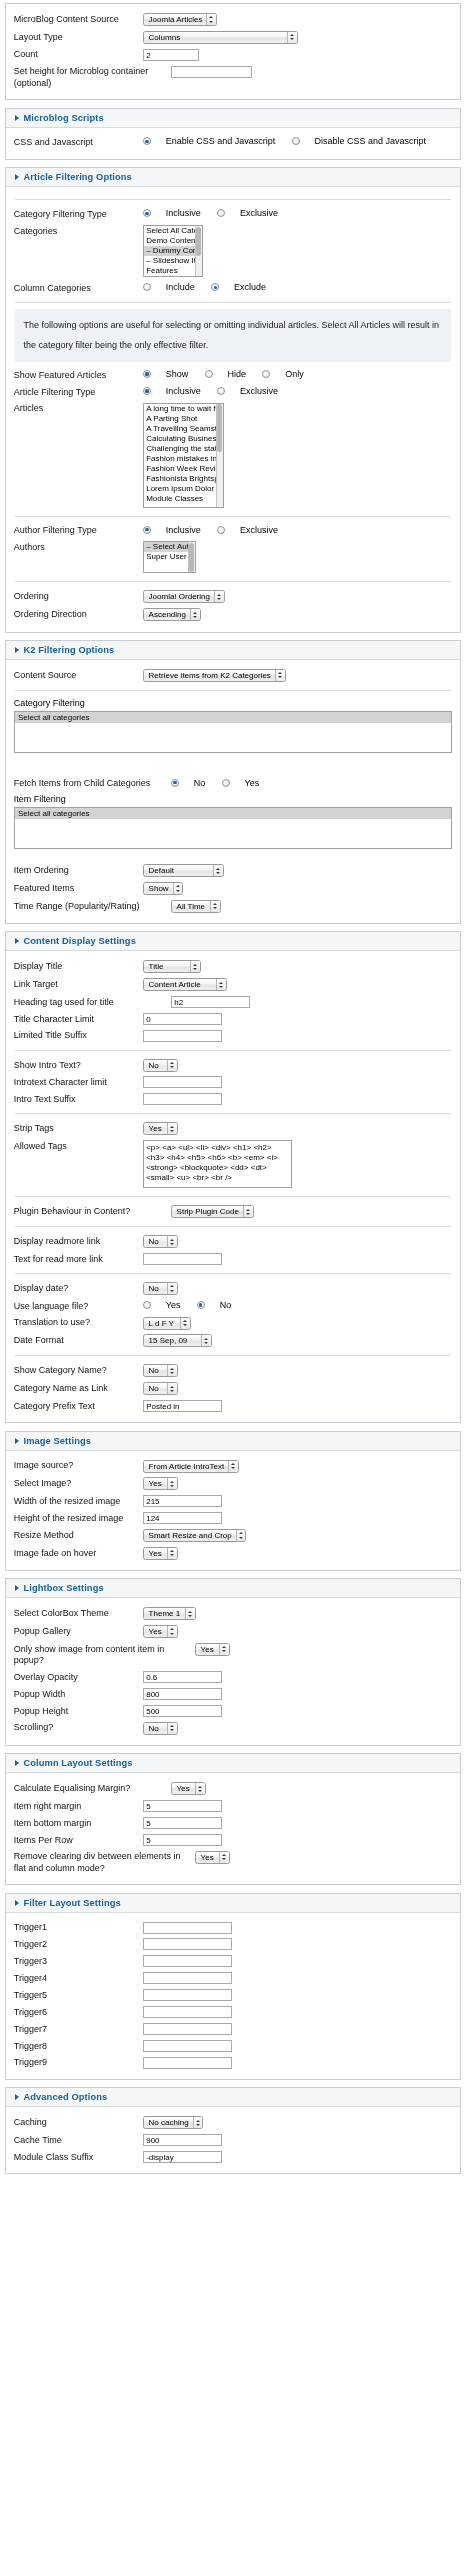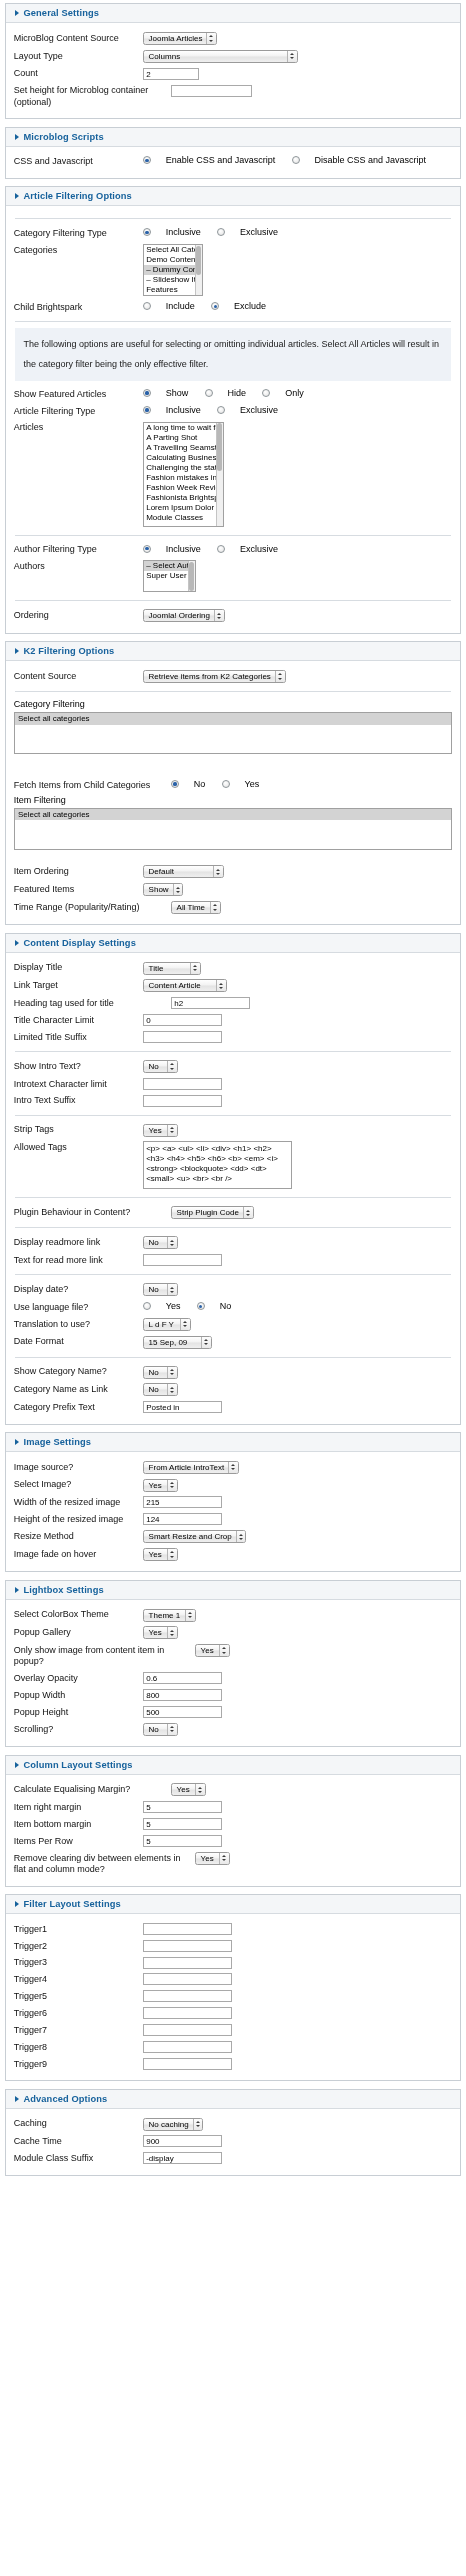--- a/index.html
+++ b/index.html
@@ -236,24 +236,20 @@
   }
 
   .stack-lbl { font-size: 9px; padding: 1.6px 0 3.2px 0; }
 </style>
 </head>
 <body>
 
 <div class="page">
 
   <div class="panel">
-    <div class="panel-head">
-      <span class="arrow"></span>
-      <span class="panel-title">General Settings</span>
-    </div>
     <div class="panel-body">
       <div class="row">
         <div class="lbl">MicroBlog Content Source</div>
         <div class="ctl">
           <span class="sel">
             <span class="val">Joomla Articles</span>
             <span class="arr"></span>
           </span>
         </div>
       </div>
@@ -335,21 +331,21 @@
             <div class="opt">– Slideshow Items</div>
             <div class="opt">Features</div>
             <div class="scroll">
                 <div class="thumb" style="top:0.8px;height:29px;"></div>
               </div>
           </div>
         </div>
       </div>
 
       <div class="row">
-        <div class="lbl">Child Brightspark</div>
+        <div class="lbl">Column Categories</div>
         <div class="ctl">
           <label class="radio">
             <span class="rb"></span>
             <span>Include</span>
           </label>
           <label class="radio">
             <span class="rb on"></span>
             <span>Exclude</span>
           </label>
         </div>
@@ -447,20 +443,29 @@
       <div class="row">
         <div class="lbl">Ordering</div>
         <div class="ctl">
           <span class="sel" style="min-width:60px">
             <span class="val">Joomla! Ordering</span>
             <span class="arr"></span>
           </span>
         </div>
       </div>
 
+      <div class="row">
+        <div class="lbl">Ordering Direction</div>
+        <div class="ctl">
+          <span class="sel">
+            <span class="val">Ascending</span>
+            <span class="arr"></span>
+          </span>
+        </div>
+      </div>
     </div>
   </div>
 
   <div class="panel">
     <div class="panel-head">
       <span class="arrow"></span>
       <span class="panel-title">K2 Filtering Options</span>
     </div>
     <div class="panel-body">
       <div class="row">

